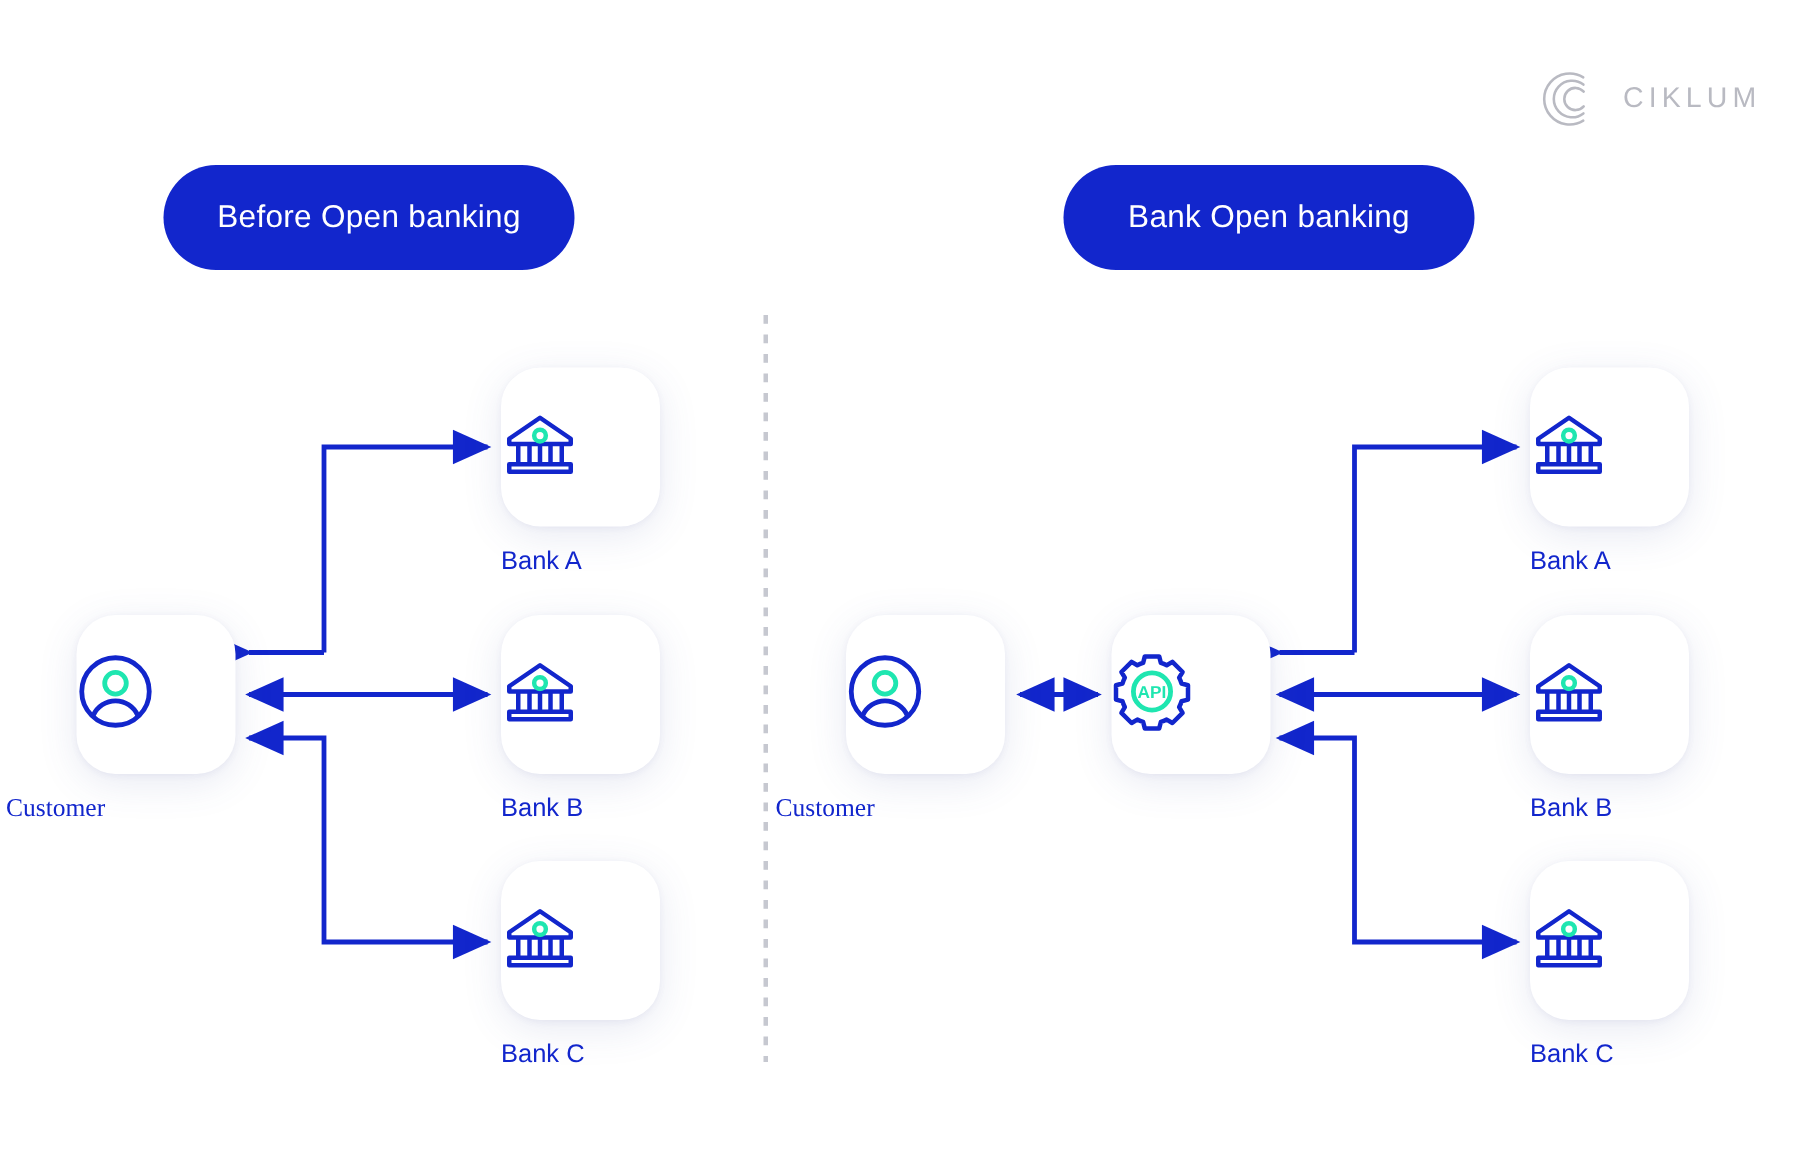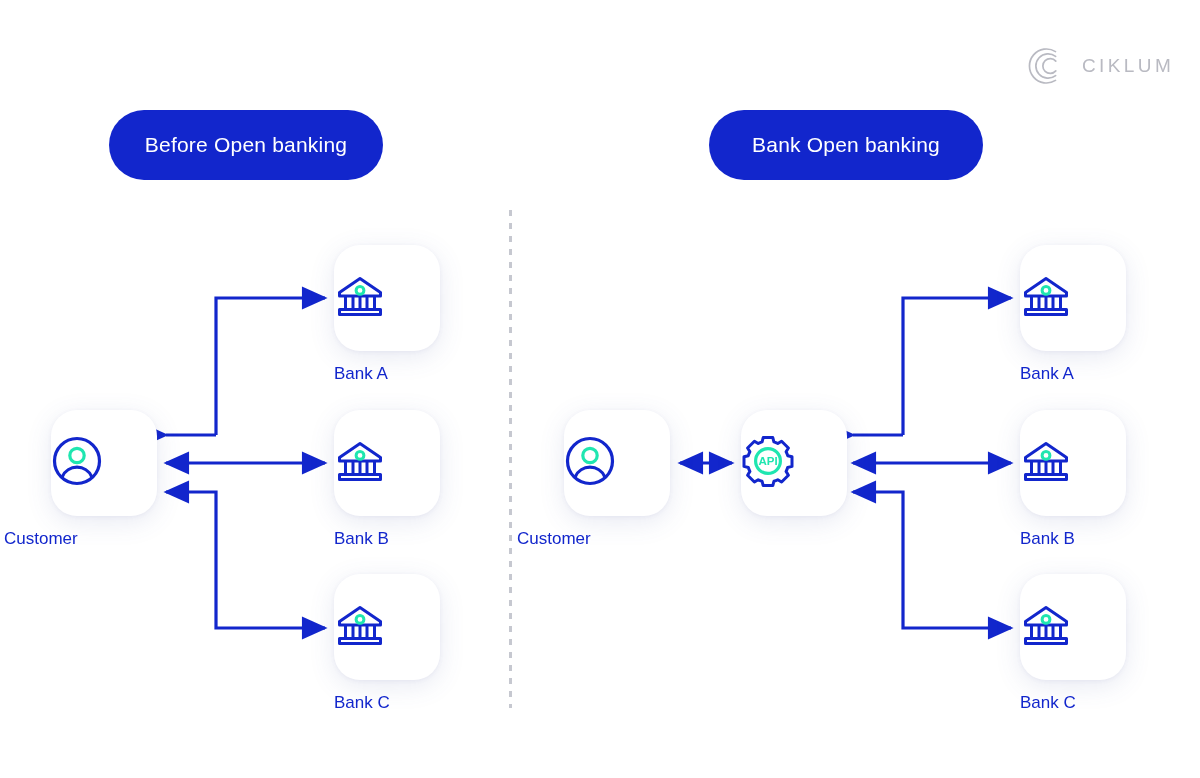--- a/index.html
+++ b/index.html
@@ -86,20 +86,21 @@
     margin-top: 13px;
     text-align: left;
     font-size: 17px;
     color: #1226cc;
     white-space: nowrap;
     font-family: "Liberation Sans", sans-serif;
   }
   .node-label.wide {
     width: 200px;
     margin-left: -47px;
+    font-family: Liberation Serif, serif;
   }
 
   
   #node-left-customer { left: 51px;  top: 410px; }
   #node-left-bank-a   { left: 334px; top: 245px; }
   #node-left-bank-b   { left: 334px; top: 410px; }
   #node-left-bank-c   { left: 334px; top: 574px; }
   
   #node-right-customer { left: 564px;  top: 410px; }
   #node-right-api      { left: 741px;  top: 410px; }

